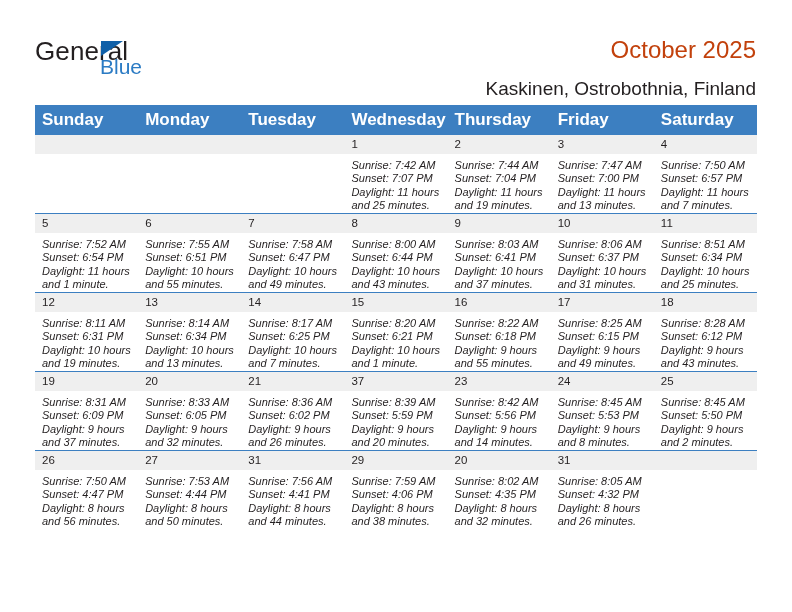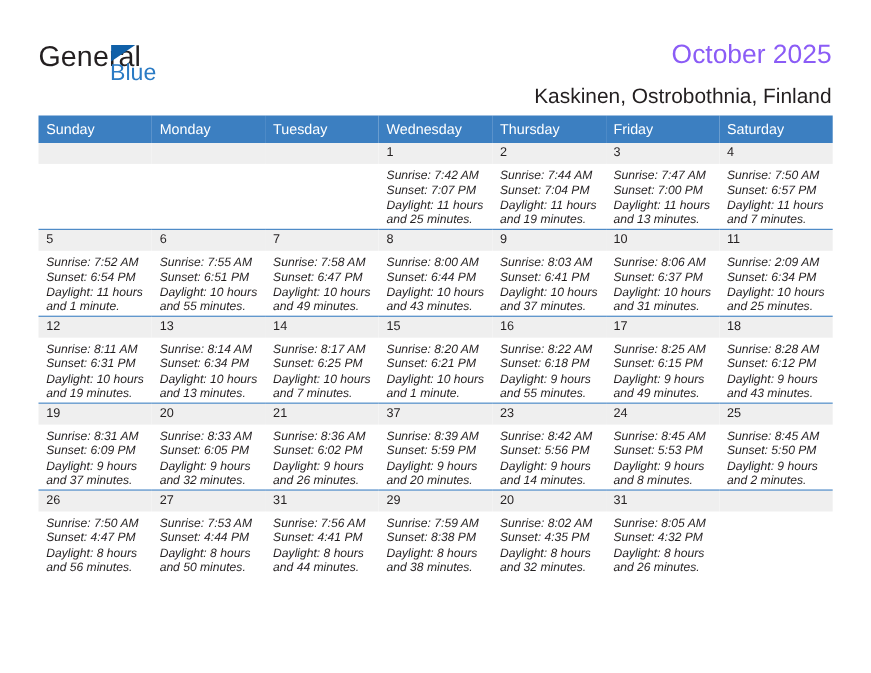--- a/index.html
+++ b/index.html
@@ -61,21 +61,21 @@
     font-size: 21px;
     color: #2b7bc4;
     font-family: "Liberation Sans", sans-serif;
     margin-left: 12px;
   }
   .title {
     position: absolute;
     right: 36px;
     top: 36px;
     font-size: 24px;
-    color: #8b5cf6;
+    color: #c2410c;
     white-space: nowrap;
   }
   .subtitle {
     position: absolute;
     right: 36px;
     top: 78px;
     font-size: 19px;
     color: #231f20;
     text-align: right;
     white-space: nowrap;
@@ -86,22 +86,22 @@
     position: absolute;
     left: 35px;
     top: 105px;
     width: 722px;
     border-collapse: collapse;
     table-layout: fixed;
   }
   .calendar th {
     background: #3c7fc1;
     color: #ffffff;
-    font-size: 13px;
-    font-weight: normal;
+    font-size: 17px;
+    font-weight: bold;
     text-align: left;
     padding: 5px 0 5px 7px;
     height: 11px;
     border: none;
   }
   .calendar td {
     vertical-align: top;
     padding: 0;
     border: none;
     border-top: 1.6px solid #3c7fc1;
@@ -296,21 +296,21 @@
                 <div>Sunset: 6:37 PM</div>
                 <div>Daylight: 10 hours</div>
                 <div>and 31 minutes.</div>
               </div>
             </div>
           </td>
           <td>
             <div class="cell">
               <div class="daynum">11</div>
               <div class="info">
-                <div>Sunrise: 2:09 AM</div>
+                <div>Sunrise: 8:51 AM</div>
                 <div>Sunset: 6:34 PM</div>
                 <div>Daylight: 10 hours</div>
                 <div>and 25 minutes.</div>
               </div>
             </div>
           </td>
         </tr>
         <tr class="week">
           <td>
             <div class="cell">
@@ -501,21 +501,21 @@
                 <div>Daylight: 8 hours</div>
                 <div>and 44 minutes.</div>
               </div>
             </div>
           </td>
           <td>
             <div class="cell">
               <div class="daynum">29</div>
               <div class="info">
                 <div>Sunrise: 7:59 AM</div>
-                <div>Sunset: 8:38 PM</div>
+                <div>Sunset: 4:06 PM</div>
                 <div>Daylight: 8 hours</div>
                 <div>and 38 minutes.</div>
               </div>
             </div>
           </td>
           <td>
             <div class="cell">
               <div class="daynum">20</div>
               <div class="info">
                 <div>Sunrise: 8:02 AM</div>

